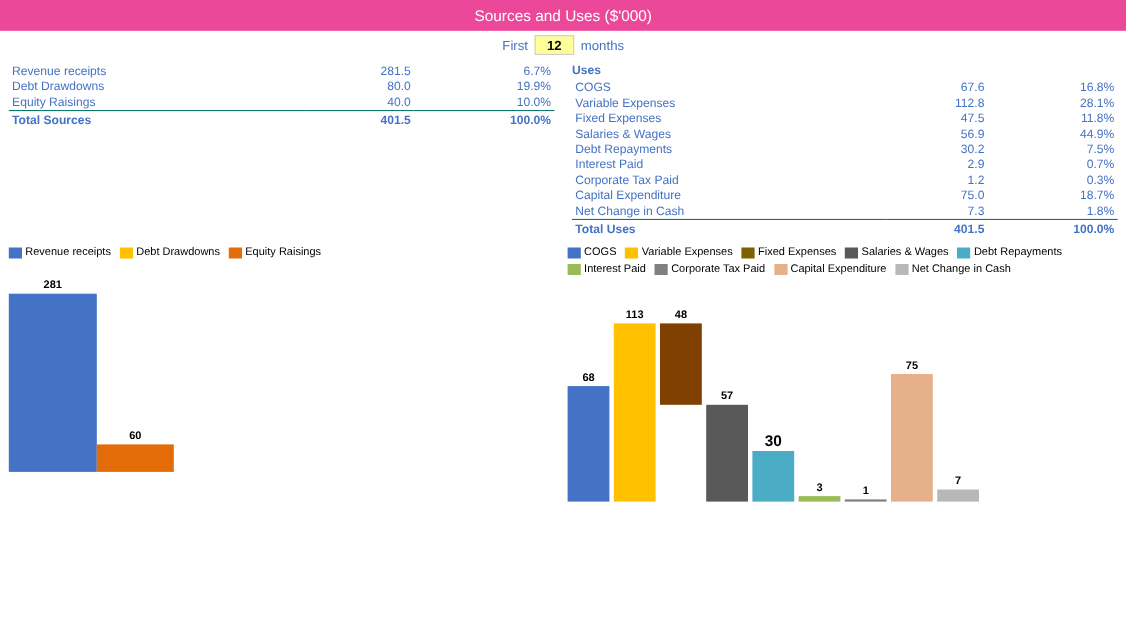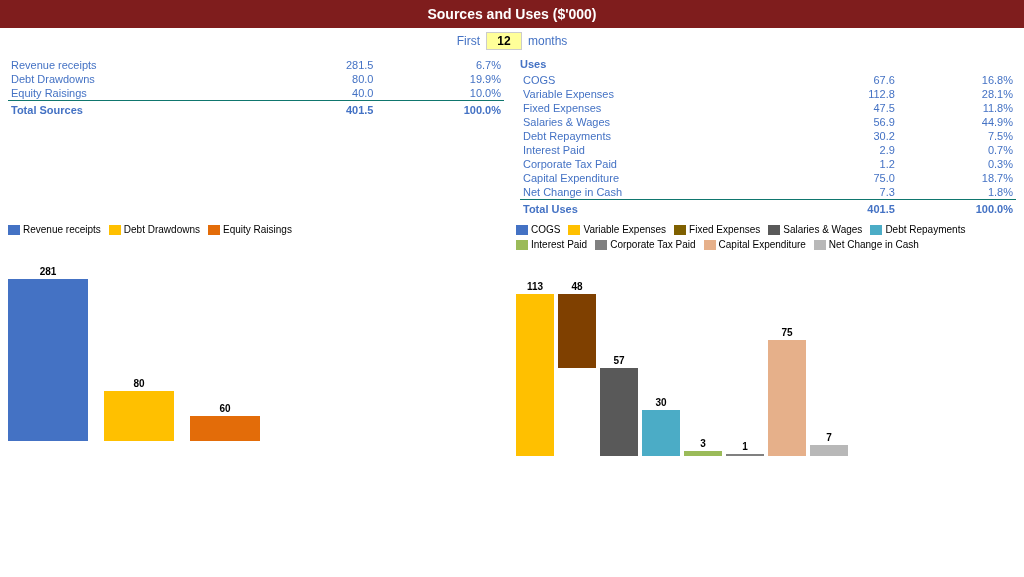--- a/index.html
+++ b/index.html
@@ -1,23 +1,23 @@
 <!DOCTYPE html>
 <html><head>
   <meta charset="utf-8">
   <style>
     * { box-sizing: border-box; margin: 0; padding: 0; }
     body { font-family: Arial, sans-serif; font-size: 11px; background: #fff; width: 1024px; height: 577px; overflow: hidden; }
     
     .title-bar {
-      background: #7f1d1d;
+      background: #ec4899;
       color: white;
       text-align: center;
       font-size: 14px;
-      font-weight: bold;
+      font-weight: normal;
       padding: 6px 0;
     }
     
     .months-row {
       display: flex;
       align-items: center;
       justify-content: center;
       gap: 6px;
       padding: 4px 0;
       color: #4472C4;
@@ -124,21 +124,22 @@
       margin-bottom: 2px;
       color: #000;
     }
     
     .bar {
       width: 100%;
     }
     
     
     .left-chart .chart-area {
-      gap: 16px;
+      gap: 0;
+      align-items: center;
     }
     
     
     .right-chart .chart-area {
       gap: 4px;
     }
   </style>
 </head>
 <body>
 
@@ -258,24 +259,20 @@
           <span class="legend-color" style="background:#E36C09"></span>
                    <span>Equity Raisings</span>
         </div>
       </div>
     <div class="chart-area" id="left-chart-area">
         <div class="bar-group" style="display: flex; flex-direction: column; align-items: center; justify-content: flex-end; height: 175px;">
     <div class="bar-label" style="margin-bottom:2px">281</div>
     <div class="bar" style="background:#4472C4;height:175px;width:80px"></div>
   </div>
         <div class="bar-group" style="display: flex; flex-direction: column; align-items: center; justify-content: flex-end; height: 175px;">
-    <div class="bar-label" style="margin-bottom:2px">80</div>
-    <div class="bar" style="background:#FFC000;height:50px;width:70px"></div>
-  </div>
-        <div class="bar-group" style="display: flex; flex-direction: column; align-items: center; justify-content: flex-end; height: 175px;">
     <div class="bar-label" style="margin-bottom:2px">60</div>
     <div class="bar" style="background:#E36C09;height:25px;width:70px"></div>
   </div>
       </div>
   </div>
 
   <div class="right-chart">
     <div class="legend" id="right-legend">
         <div class="legend-item">
           <span class="legend-color" style="background:#4472C4"></span>
@@ -308,34 +305,38 @@
         <div class="legend-item">
           <span class="legend-color" style="background:#E6B08A"></span>
                    <span>Capital Expenditure</span>
         </div>
         <div class="legend-item">
           <span class="legend-color" style="background:#B8B8B8"></span>
                    <span>Net Change in Cash</span>
         </div>
       </div>
     <div class="chart-area" id="right-chart-area">
+        <div class="bar-group" style="display: flex; flex-direction: column; align-items: center; justify-content: flex-end; height: 175px;">
+    <div class="bar-label" style="margin-bottom:2px;font-size:10px">68</div>
+    <div class="bar" style="background:#4472C4;height:105px;width:38px"></div>
+  </div>
         <div class="bar-group" style="display: flex; flex-direction: column; align-items: center; justify-content: flex-end; height: 175px;">
     <div class="bar-label" style="margin-bottom:2px;font-size:10px">113</div>
     <div class="bar" style="background:#FFC000;height:175px;width:38px"></div>
   </div>
         <div class="bar-group" style="display: flex; align-items: center; height: 175px;">
     <div class="bar-label" style="margin-bottom:2px;font-size:10px">48</div>
     <div class="bar" style="background:#7F4000;height:74px;width:38px"></div>
   </div>
         <div class="bar-group" style="display: flex; flex-direction: column; align-items: center; justify-content: flex-end; height: 175px;">
     <div class="bar-label" style="margin-bottom:2px;font-size:10px">57</div>
     <div class="bar" style="background:#595959;height:88px;width:38px"></div>
   </div>
         <div class="bar-group" style="display: flex; flex-direction: column; align-items: center; justify-content: flex-end; height: 175px;">
-    <div class="bar-label" style="margin-bottom:2px;font-size:10px">30</div>
+    <div class="bar-label" style="margin-bottom:2px;font-size:14px">30</div>
     <div class="bar" style="background:#4BACC6;height:46px;width:38px"></div>
   </div>
         <div class="bar-group" style="display: flex; flex-direction: column; align-items: center; justify-content: flex-end; height: 175px;">
     <div class="bar-label" style="margin-bottom:2px;font-size:10px">3</div>
     <div class="bar" style="background:#9BBB59;height:5px;width:38px"></div>
   </div>
         <div class="bar-group" style="display: flex; flex-direction: column; align-items: center; justify-content: flex-end; height: 175px;">
     <div class="bar-label" style="margin-bottom:2px;font-size:10px">1</div>
     <div class="bar" style="background:#808080;height:2px;width:38px"></div>
   </div>

